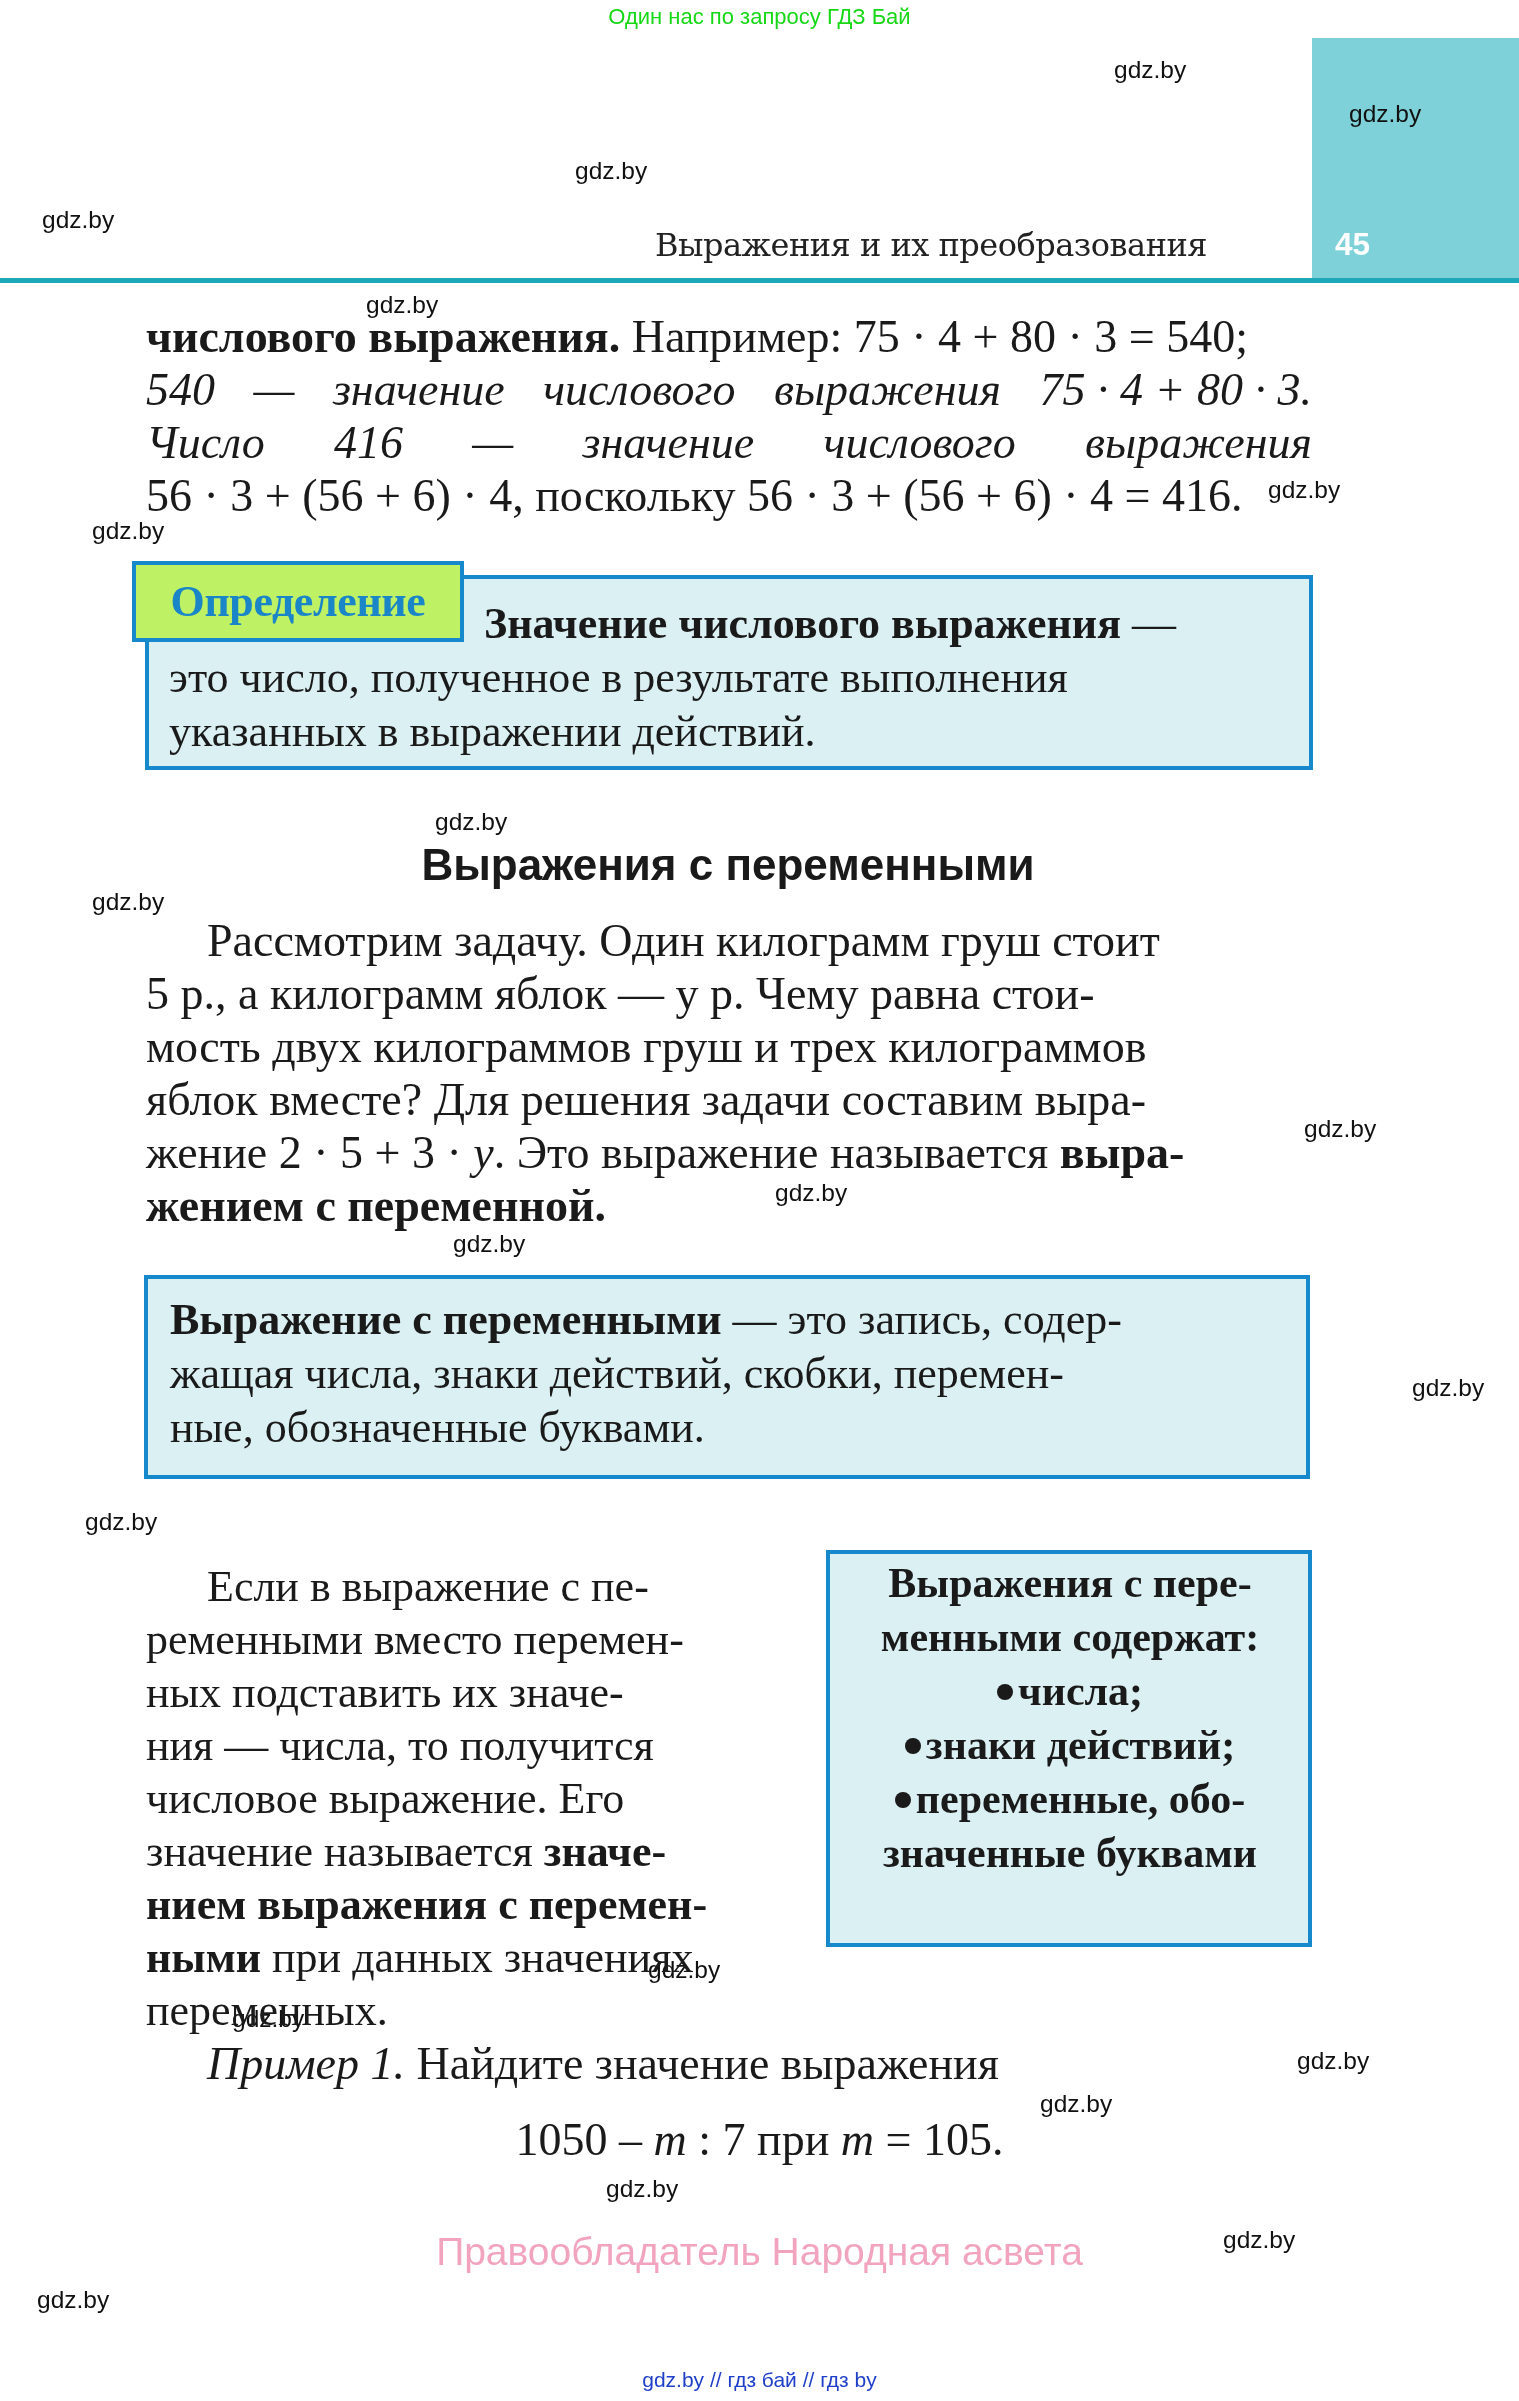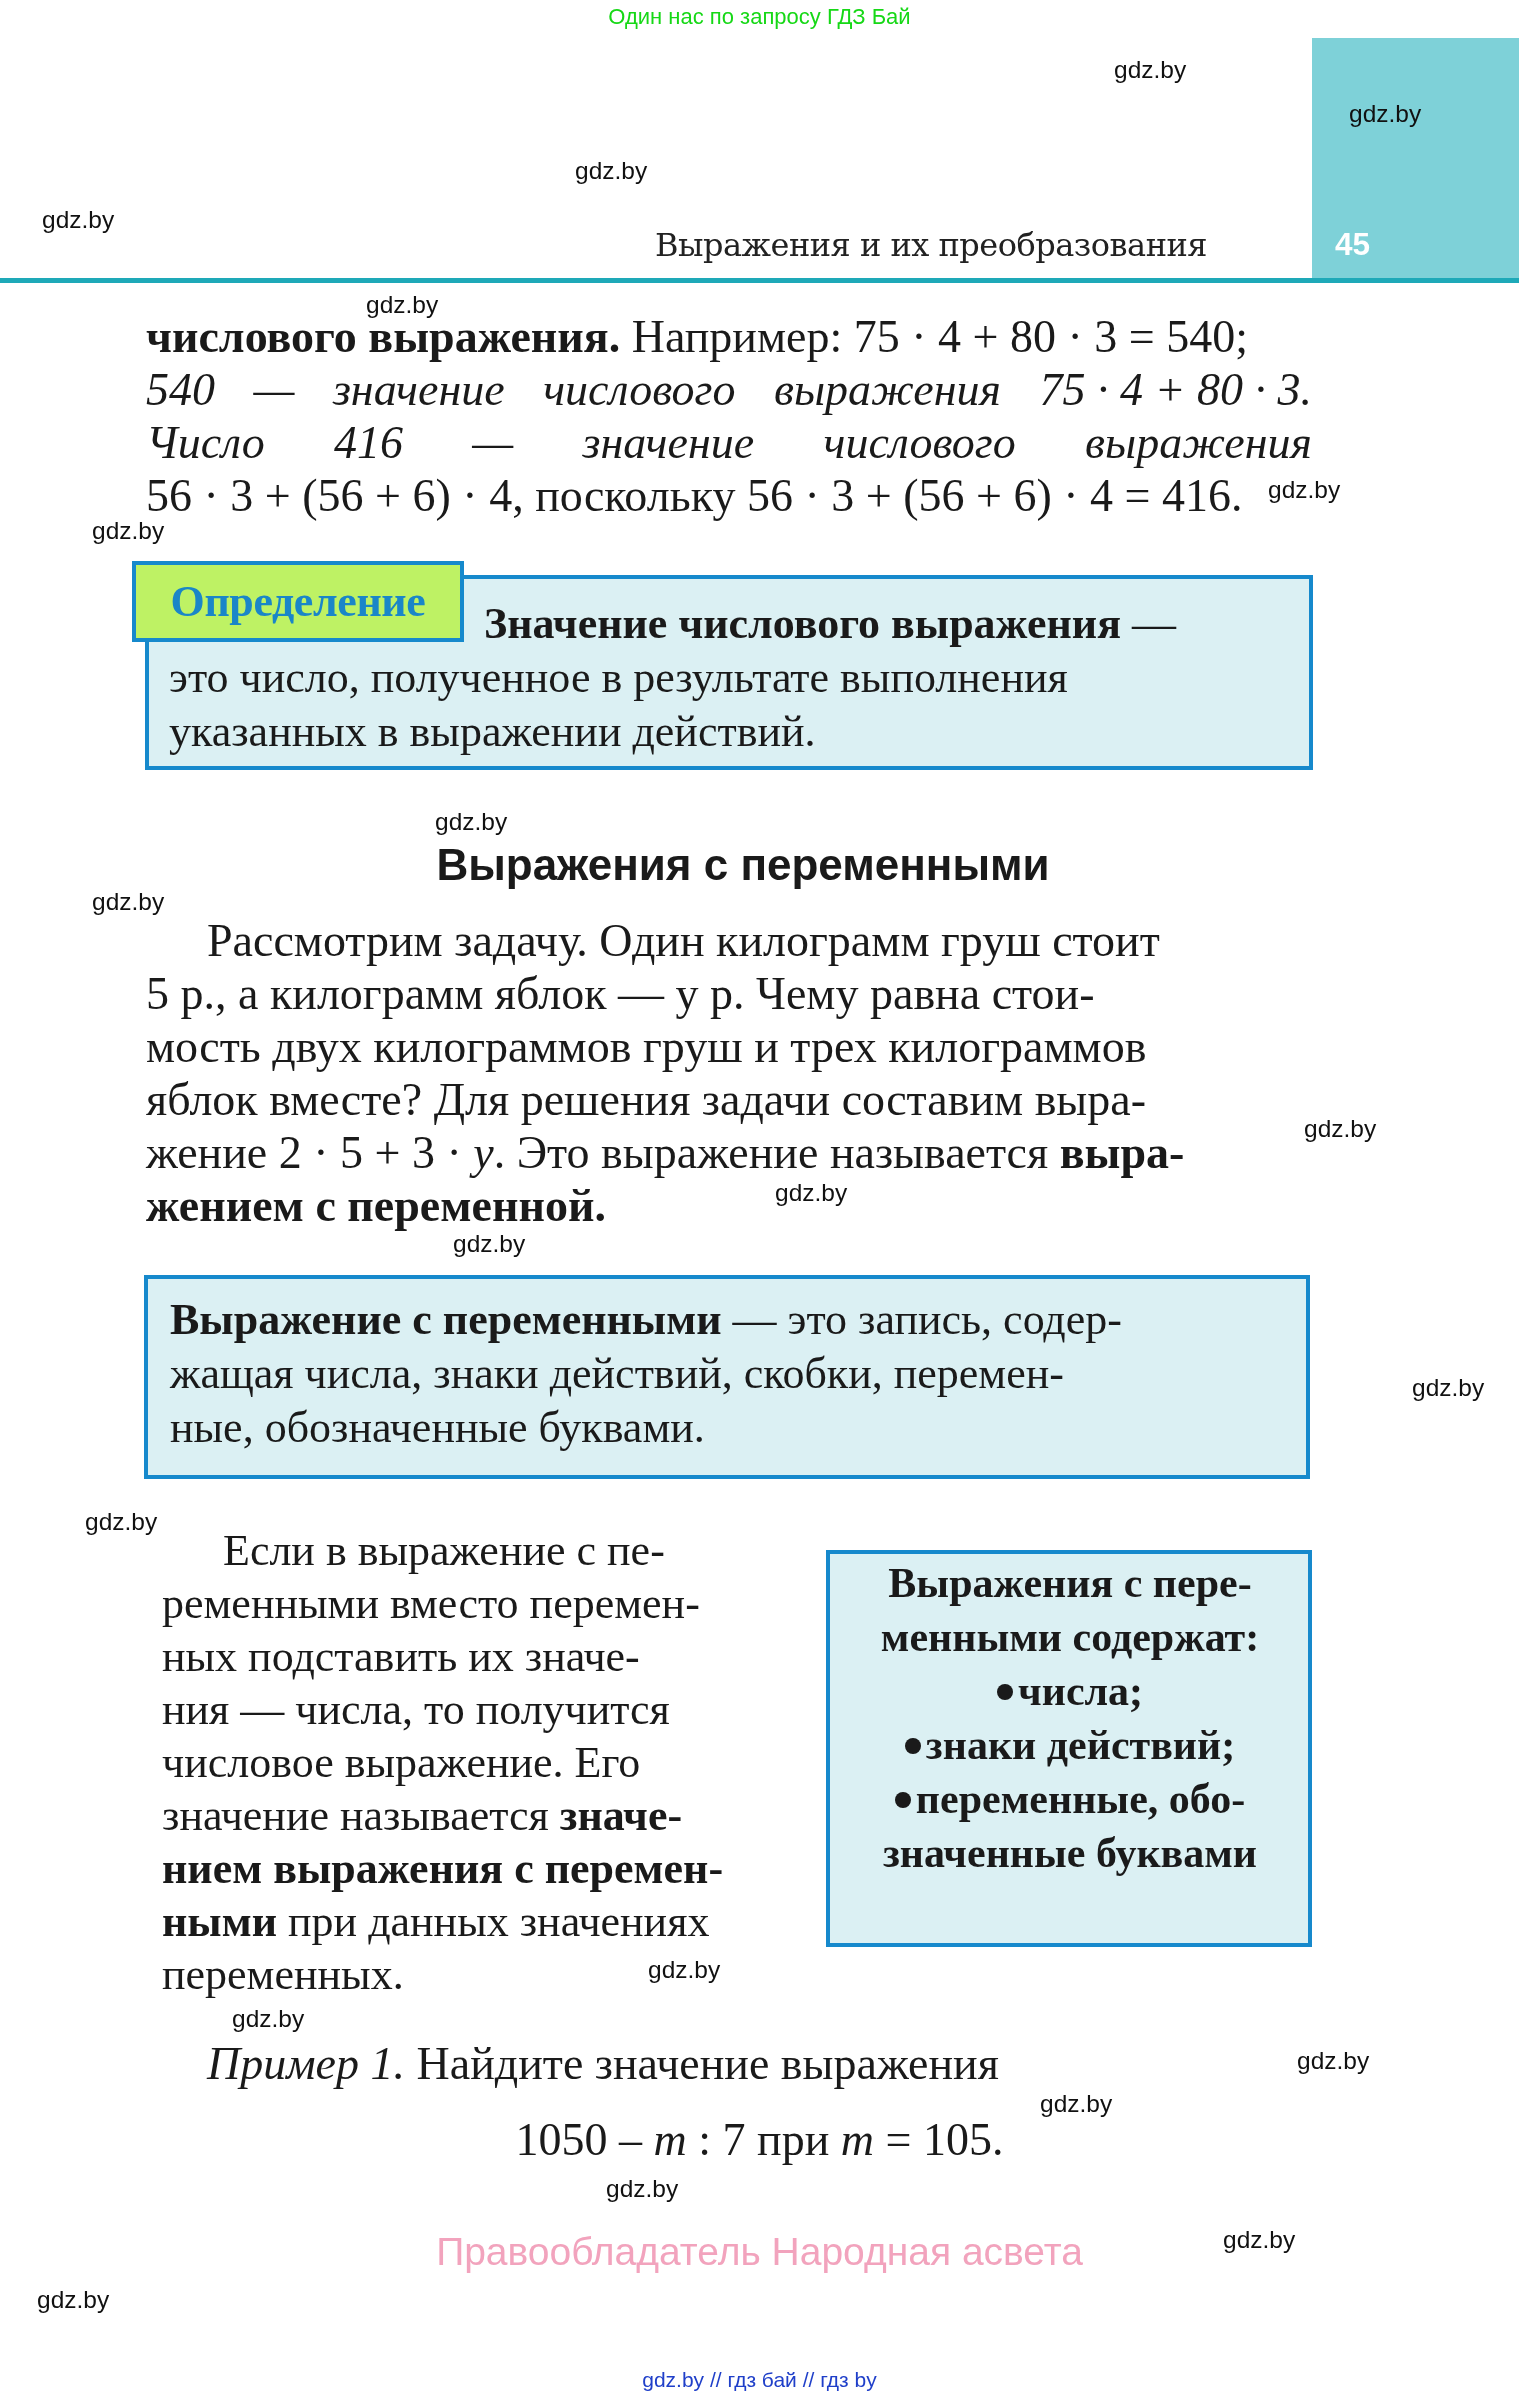--- a/index.html
+++ b/index.html
@@ -50,35 +50,35 @@
     color: #1a86c8; display: flex; align-items: center; justify-content: center;
     letter-spacing: -0.4px;
   }
   .def-text {
     left: 169px; top: 592px; width: 1120px;
     font-family: "Liberation Serif", serif; font-size: 44px; line-height: 54px; color: #1a1a1a;
   }
 
   .heading {
     left: 0; width: 1456px; top: 840px; text-align: center;
-    font-family: "Liberation Sans", sans-serif; font-weight: bold; font-size: 44px; color: #1a1a1a; padding-left: 15px;
+    font-family: "Liberation Sans", sans-serif; font-weight: bold; font-size: 44px; color: #1a1a1a;
   }
 
   .box2 {
     left: 144px; top: 1275px; width: 1158px; height: 196px;
     background: #dbf0f3; border: 4.4px solid #1689cc;
   }
   .box2-text {
     left: 170px; top: 1293px; width: 1118px;
     font-family: "Liberation Serif", serif; font-size: 44px; line-height: 54px;
   }
 
   .col-text {
-    left: 146px; width: 637px; top: 1524px;
-    font-family: "Liberation Serif", serif; font-size: 44px; line-height: 53px; margin-left: 16px;
+    left: 146px; width: 637px; top: 1560px;
+    font-family: "Liberation Serif", serif; font-size: 44px; line-height: 53px;
   }
 
   .side-box {
     left: 826px; top: 1550px; width: 478px; height: 389px;
     background: #dbf0f3; border: 4.4px solid #1689cc;
   }
   .side-text {
     left: 831px; top: 1556px; width: 478px; text-align: center;
     font-family: "Liberation Serif", serif; font-weight: bold; font-size: 42px; line-height: 54px;
   }

